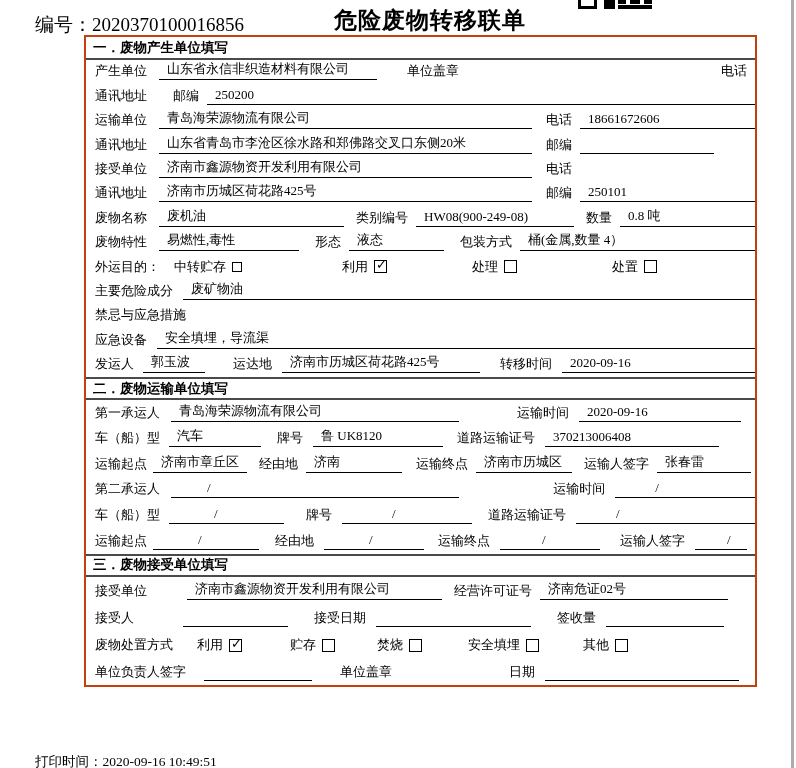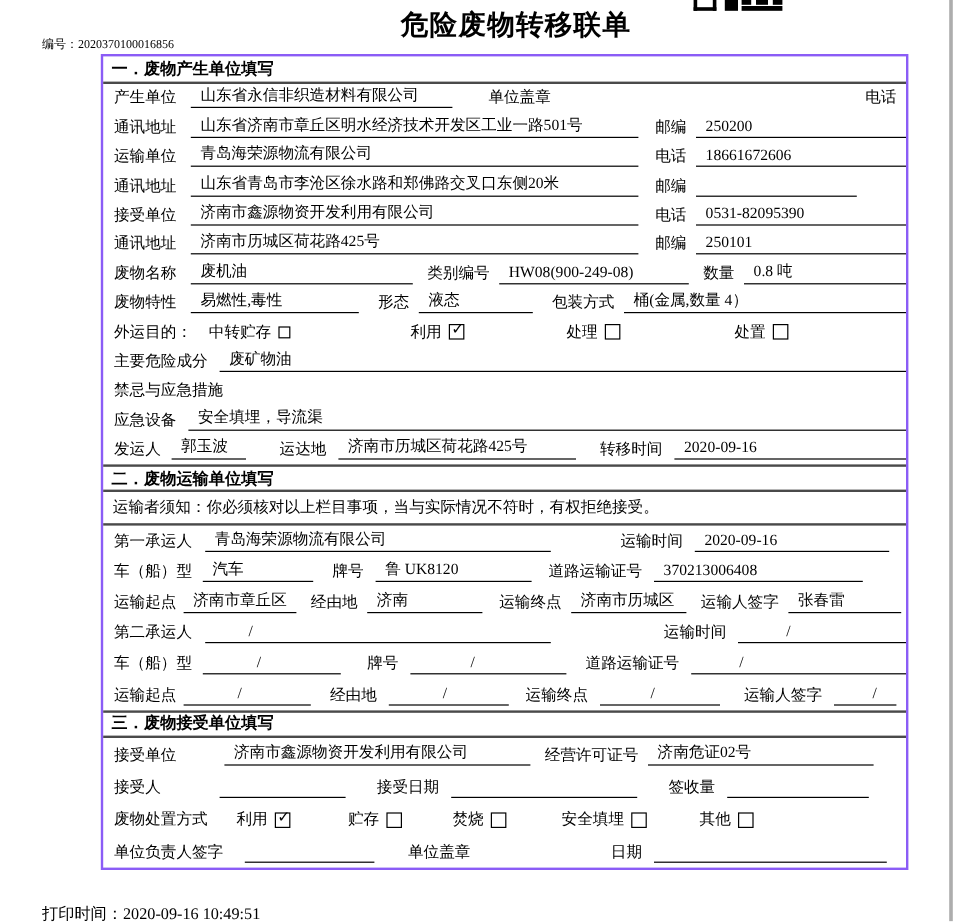--- a/index.html
+++ b/index.html
@@ -1,30 +1,30 @@
 <!DOCTYPE html>
 <html><head>
 <meta charset="utf-8">
 <style>
   * { margin:0; padding:0; box-sizing:border-box; }
   html,body { background:#fff; }
   .page {
     position:relative; width:796px; height:768px; background:#fff; overflow:hidden;
     font-family:"Liberation Serif","DejaVu Serif",serif; color:#000; font-size:13px;
   }
-  .serial { position:absolute; left:35px; top:30px; font-size:10px; white-space:nowrap; }
+  .serial { position:absolute; left:35px; top:12px; font-size:19px; white-space:nowrap; }
   .doc-title {
     position:absolute; left:334px; top:5px; font-size:23px; font-weight:bold; letter-spacing:1px;
     font-family:"Liberation Sans","DejaVu Sans",sans-serif; white-space:nowrap;
   }
   .qr { position:absolute; left:578px; top:0; width:74px; height:9px; }
   .qr div { position:absolute; background:#000; }
   .page-edge { position:absolute; left:791px; top:0; width:3px; height:768px; background:#adadad; }
 
-  .tbl { position:absolute; left:84px; top:45px; width:673px; border:2px solid #8b5cf6; background:#fff; }
+  .tbl { position:absolute; left:84px; top:35px; width:673px; border:2px solid #c2410c; background:#fff; }
   .sec {
     height:23px; display:flex; align-items:center; padding-left:7px;
     font-family:"Liberation Sans","DejaVu Sans",sans-serif; font-weight:bold; font-size:13.5px;
     border-bottom:2px solid #4a4a4a; white-space:nowrap;
   }
   .sec.mid { border-top:2px solid #4a4a4a; }
   .notice { height:28px; display:flex; align-items:center; padding-left:8px; border-bottom:2px solid #4a4a4a; white-space:nowrap; }
   .row { display:flex; align-items:flex-end; padding:0 0 4px 9px; white-space:nowrap; }
   .s1 .row { height:24.4px; }
   .s2 .row { height:25.6px; }
@@ -66,21 +66,20 @@
       <div class="row">
         <span class="lbl" style="flex:0 0 64px">产生单位</span>
         <span class="ul" style="width:218px">山东省永信非织造材料有限公司</span>
         <span class="lbl" style="margin-left:30px">单位盖章</span>
         <span class="grow"></span>
         <span class="lbl" style="margin-right:8px">电话</span>
       </div>
 
       <div class="row">
         <span class="lbl" style="flex:0 0 64px">通讯地址</span>
-        <span class="ul" style="width:373px">山东省济南市章丘区明水经济技术开发区工业一路501号</span>
         <span class="lbl" style="margin-left:14px;margin-right:8px">邮编</span>
         <span class="ul fill">250200</span>
       </div>
 
       <div class="row">
         <span class="lbl" style="flex:0 0 64px">运输单位</span>
         <span class="ul" style="width:373px">青岛海荣源物流有限公司</span>
         <span class="lbl" style="margin-left:14px;margin-right:8px">电话</span>
         <span class="ul fill">18661672606</span>
       </div>
@@ -90,21 +89,20 @@
         <span class="ul" style="width:373px">山东省青岛市李沧区徐水路和郑佛路交叉口东侧20米</span>
         <span class="lbl" style="margin-left:14px;margin-right:8px">邮编</span>
         <span class="ul" style="width:134px"></span>
         <span class="sp" style="width:44px"></span>
       </div>
 
       <div class="row">
         <span class="lbl" style="flex:0 0 64px">接受单位</span>
         <span class="ul" style="width:373px">济南市鑫源物资开发利用有限公司</span>
         <span class="lbl" style="margin-left:14px;margin-right:8px">电话</span>
-        <span class="ul fill">0531-82095390</span>
       </div>
 
       <div class="row">
         <span class="lbl" style="flex:0 0 64px">通讯地址</span>
         <span class="ul" style="width:373px">济南市历城区荷花路425号</span>
         <span class="lbl" style="margin-left:14px;margin-right:8px">邮编</span>
         <span class="ul fill">250101</span>
       </div>
 
       <div class="row">
@@ -164,21 +162,20 @@
         <span class="ul" style="width:62px">郭玉波</span>
         <span class="lbl" style="margin-left:28px;margin-right:10px">运达地</span>
         <span class="ul" style="width:198px">济南市历城区荷花路425号</span>
         <span class="lbl" style="margin-left:20px;margin-right:10px">转移时间</span>
         <span class="ul fill">2020-09-16</span>
       </div>
     </div>
 
     <div class="s2">
       <div class="sec mid">二．废物运输单位填写</div>
-      <div class="notice">运输者须知：你必须核对以上栏目事项，当与实际情况不符时，有权拒绝接受。</div>
 
       <div class="row">
         <span class="lbl" style="flex:0 0 76px">第一承运人</span>
         <span class="ul" style="width:288px">青岛海荣源物流有限公司</span>
         <span class="grow"></span>
         <span class="lbl" style="margin-right:10px">运输时间</span>
         <span class="ul" style="width:162px">2020-09-16</span>
         <span class="sp" style="width:14px"></span>
       </div>
 

